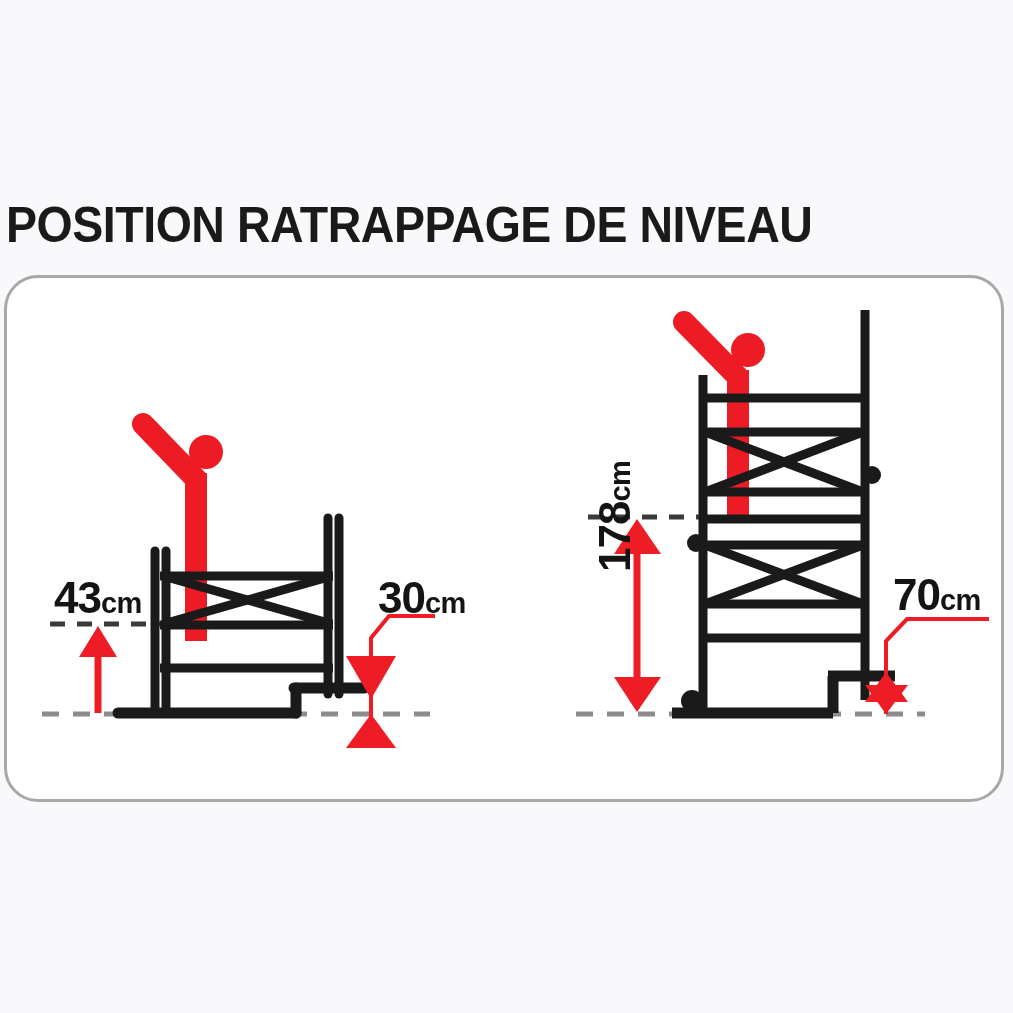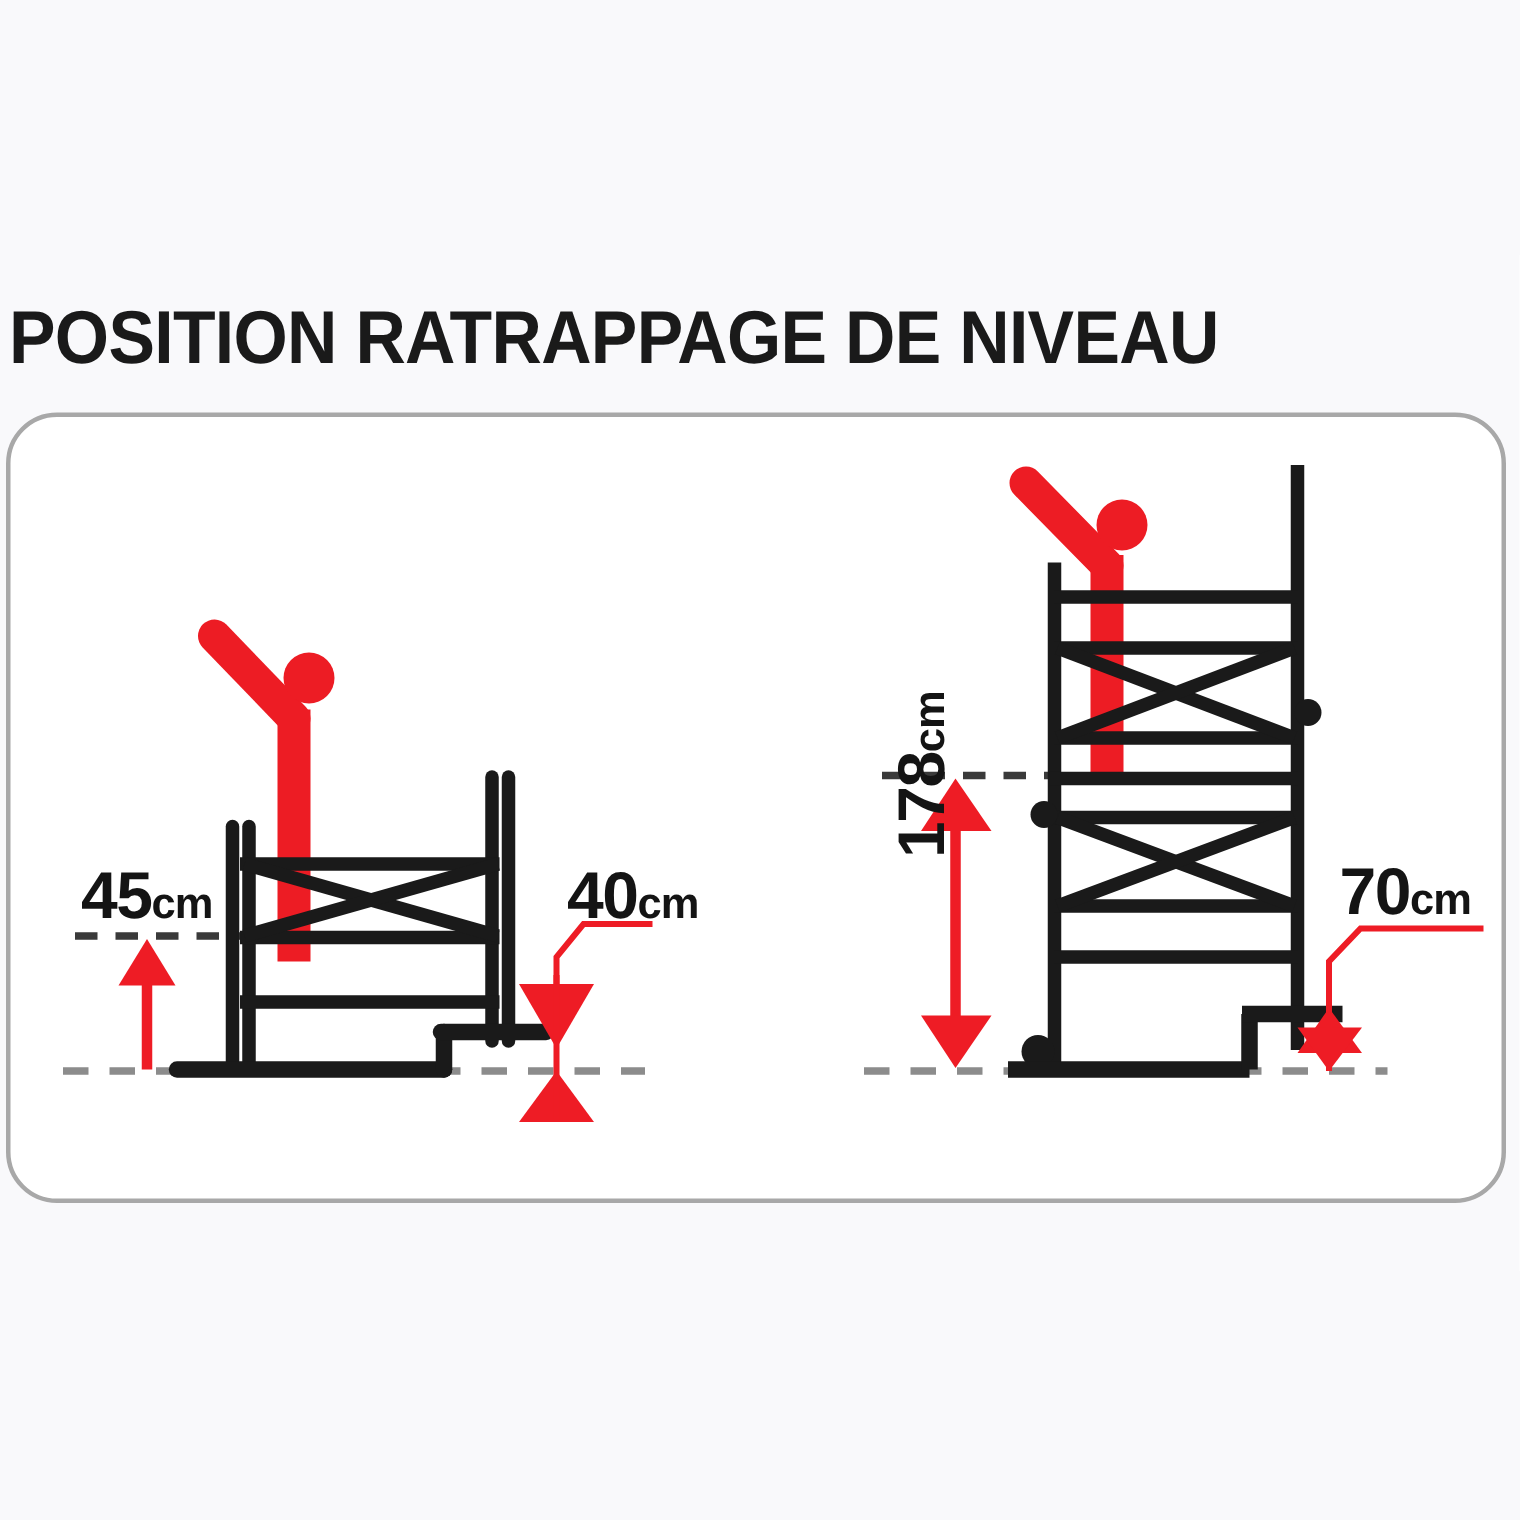--- a/index.html
+++ b/index.html
@@ -208,25 +208,25 @@
       </g>
       <g>
         <polygon points="886,672 865,702 908,702" fill="#ee1c25"></polygon>
         <polygon points="886,714 865,685 908,685" fill="#ee1c25"></polygon>
         <line x1="886" y1="672" x2="886" y2="714" stroke="#ee1c25" stroke-width="4"></line>
       </g>
     </g>
   </svg>
 
   <div class="dim-label" id="label-88">
-    <span class="dim-num">45</span><span class="dim-unit">cm</span>
+    <span class="dim-num">43</span><span class="dim-unit">cm</span>
   </div>
 
   <div class="dim-label" id="label-30">
-    <span class="dim-num">40</span><span class="dim-unit">cm</span>
+    <span class="dim-num">30</span><span class="dim-unit">cm</span>
   </div>
 
   <div class="dim-label" id="label-178">
     <span class="dim-num">178</span><span class="dim-unit">cm</span>
   </div>
 
   <div class="dim-label" id="label-60">
     <span class="dim-num">70</span><span class="dim-unit">cm</span>
   </div>
 

